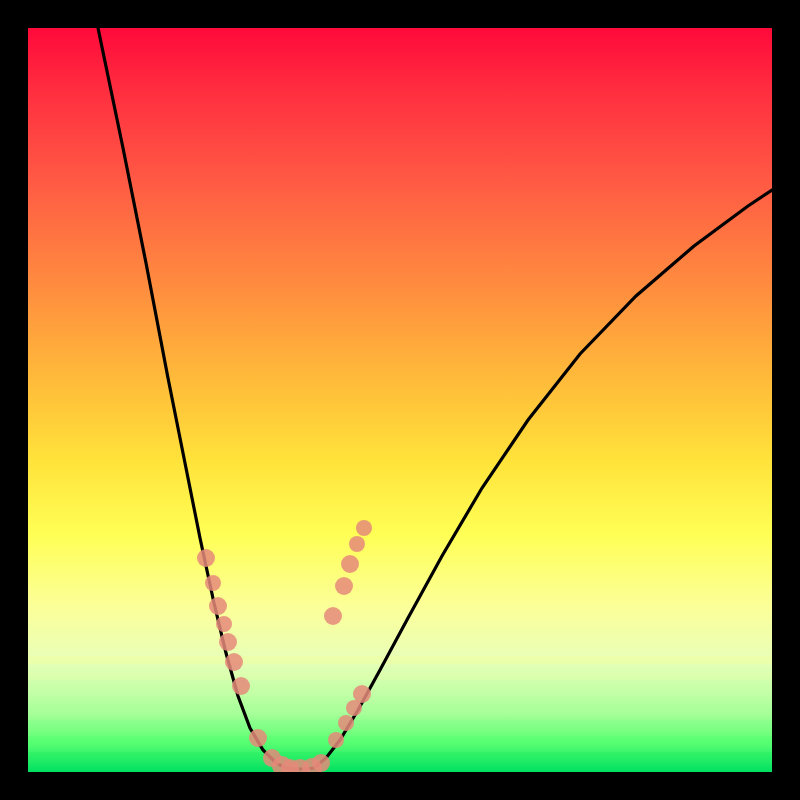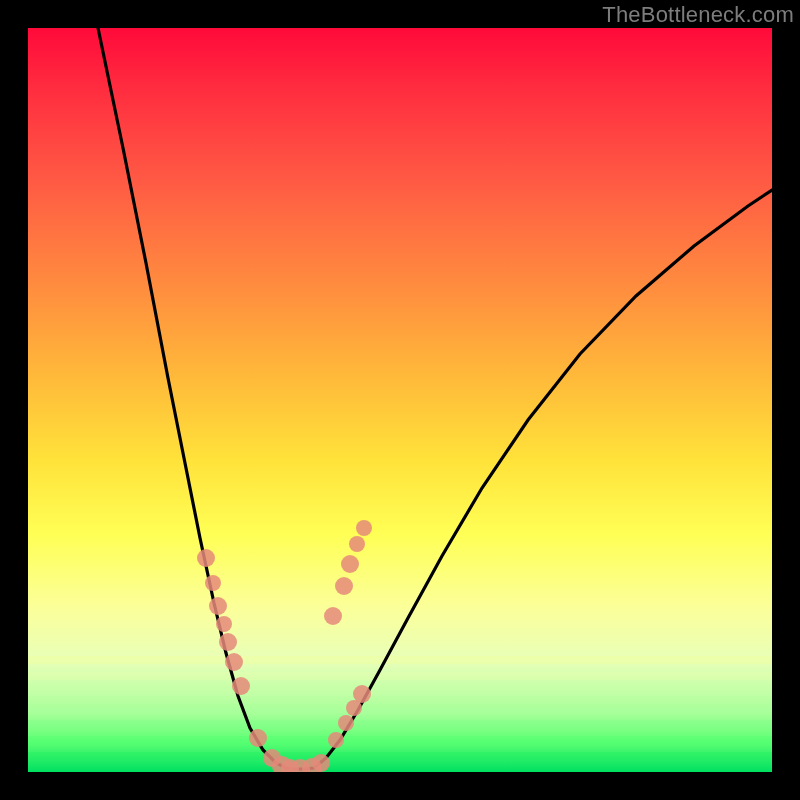--- a/index.html
+++ b/index.html
@@ -110,14 +110,13 @@
           <circle cx="326" cy="680" r="8" class="dot"></circle>
           <circle cx="305" cy="588" r="9" class="dot"></circle>
           <circle cx="316" cy="558" r="9" class="dot"></circle>
           <circle cx="322" cy="536" r="9" class="dot"></circle>
           <circle cx="329" cy="516" r="8" class="dot"></circle>
           <circle cx="336" cy="500" r="8" class="dot"></circle>
         </g>
     </svg>
   </div>
 
-  <div class="watermark">TheBottleneck.com</div>
 </div>
 
 </body></html>

